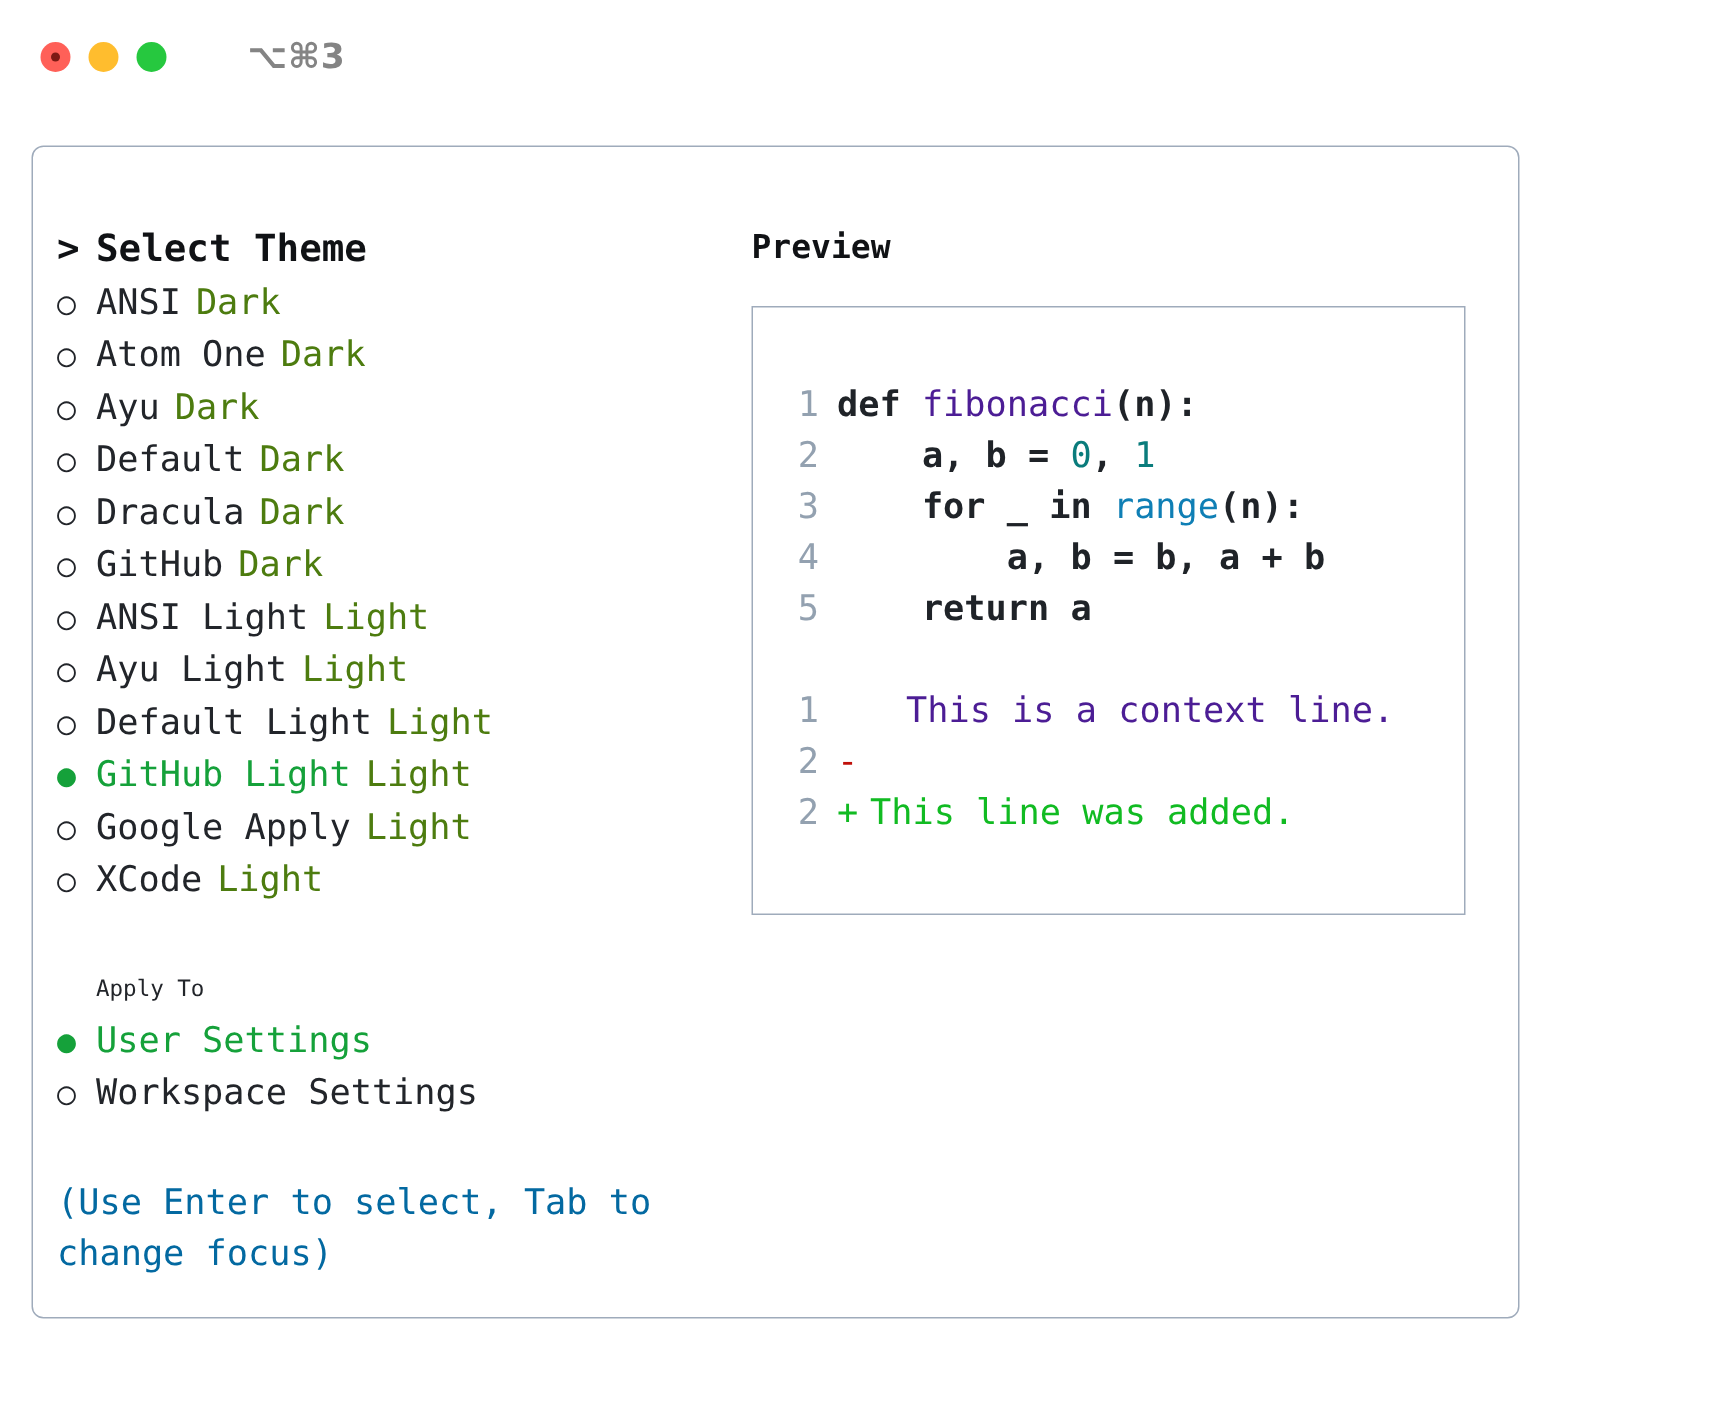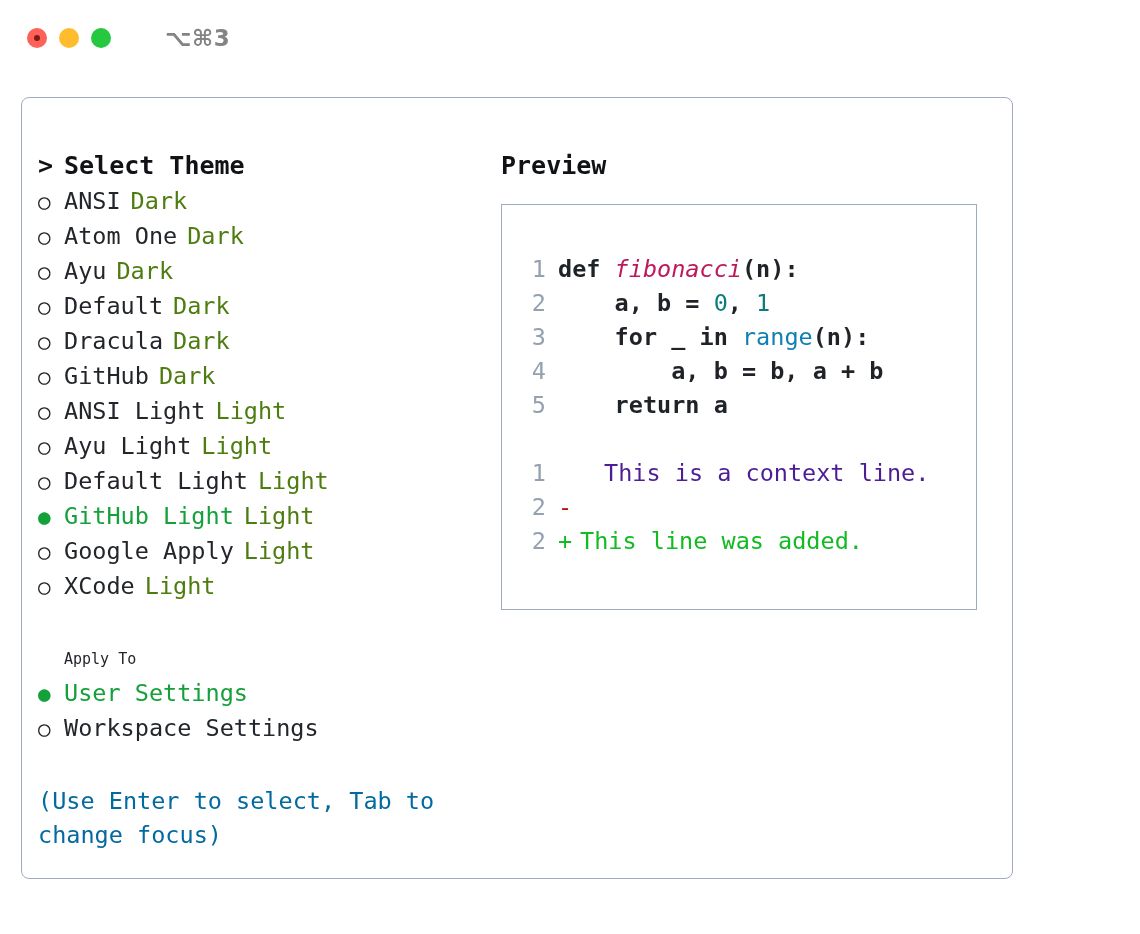--- a/index.html
+++ b/index.html
@@ -157,21 +157,21 @@
   }
 
   
   #right-col {
     position: absolute;
     left: 479px;
     top: 50px;
     width: 490px;
   }
   #preview-title {
-    font-size: 25px;
+    font-size: 22px;
     font-weight: bold;
     color: #101215;
     line-height: 36px;
   }
   #preview-box {
     margin-top: 20px;
     width: 476px;
     height: 406px;
     border: 1.5px solid #9fabbb;
     box-sizing: border-box;
@@ -193,21 +193,21 @@
   }
   .lineno {
     display: inline-block;
     width: 30px;
     flex: 0 0 30px;
     text-align: right;
     color: #93a1b0;
     margin-right: 12px;
   }
   .code-text { color: #1f2328; font-weight: bold; }
-  .tok-func  { color: #be185d; font-style: italic; }
+  .tok-func  { color: #4c1d95; }
   .tok-num   { color: #0a7c7c; }
   .tok-call  { color: #0f7fb5; }
 
   .diff-gap { height: 34px; }
   .diff-line { }
   .diff-marker {
     display: inline-block;
     width: 22px;
     flex: 0 0 22px;
   }

